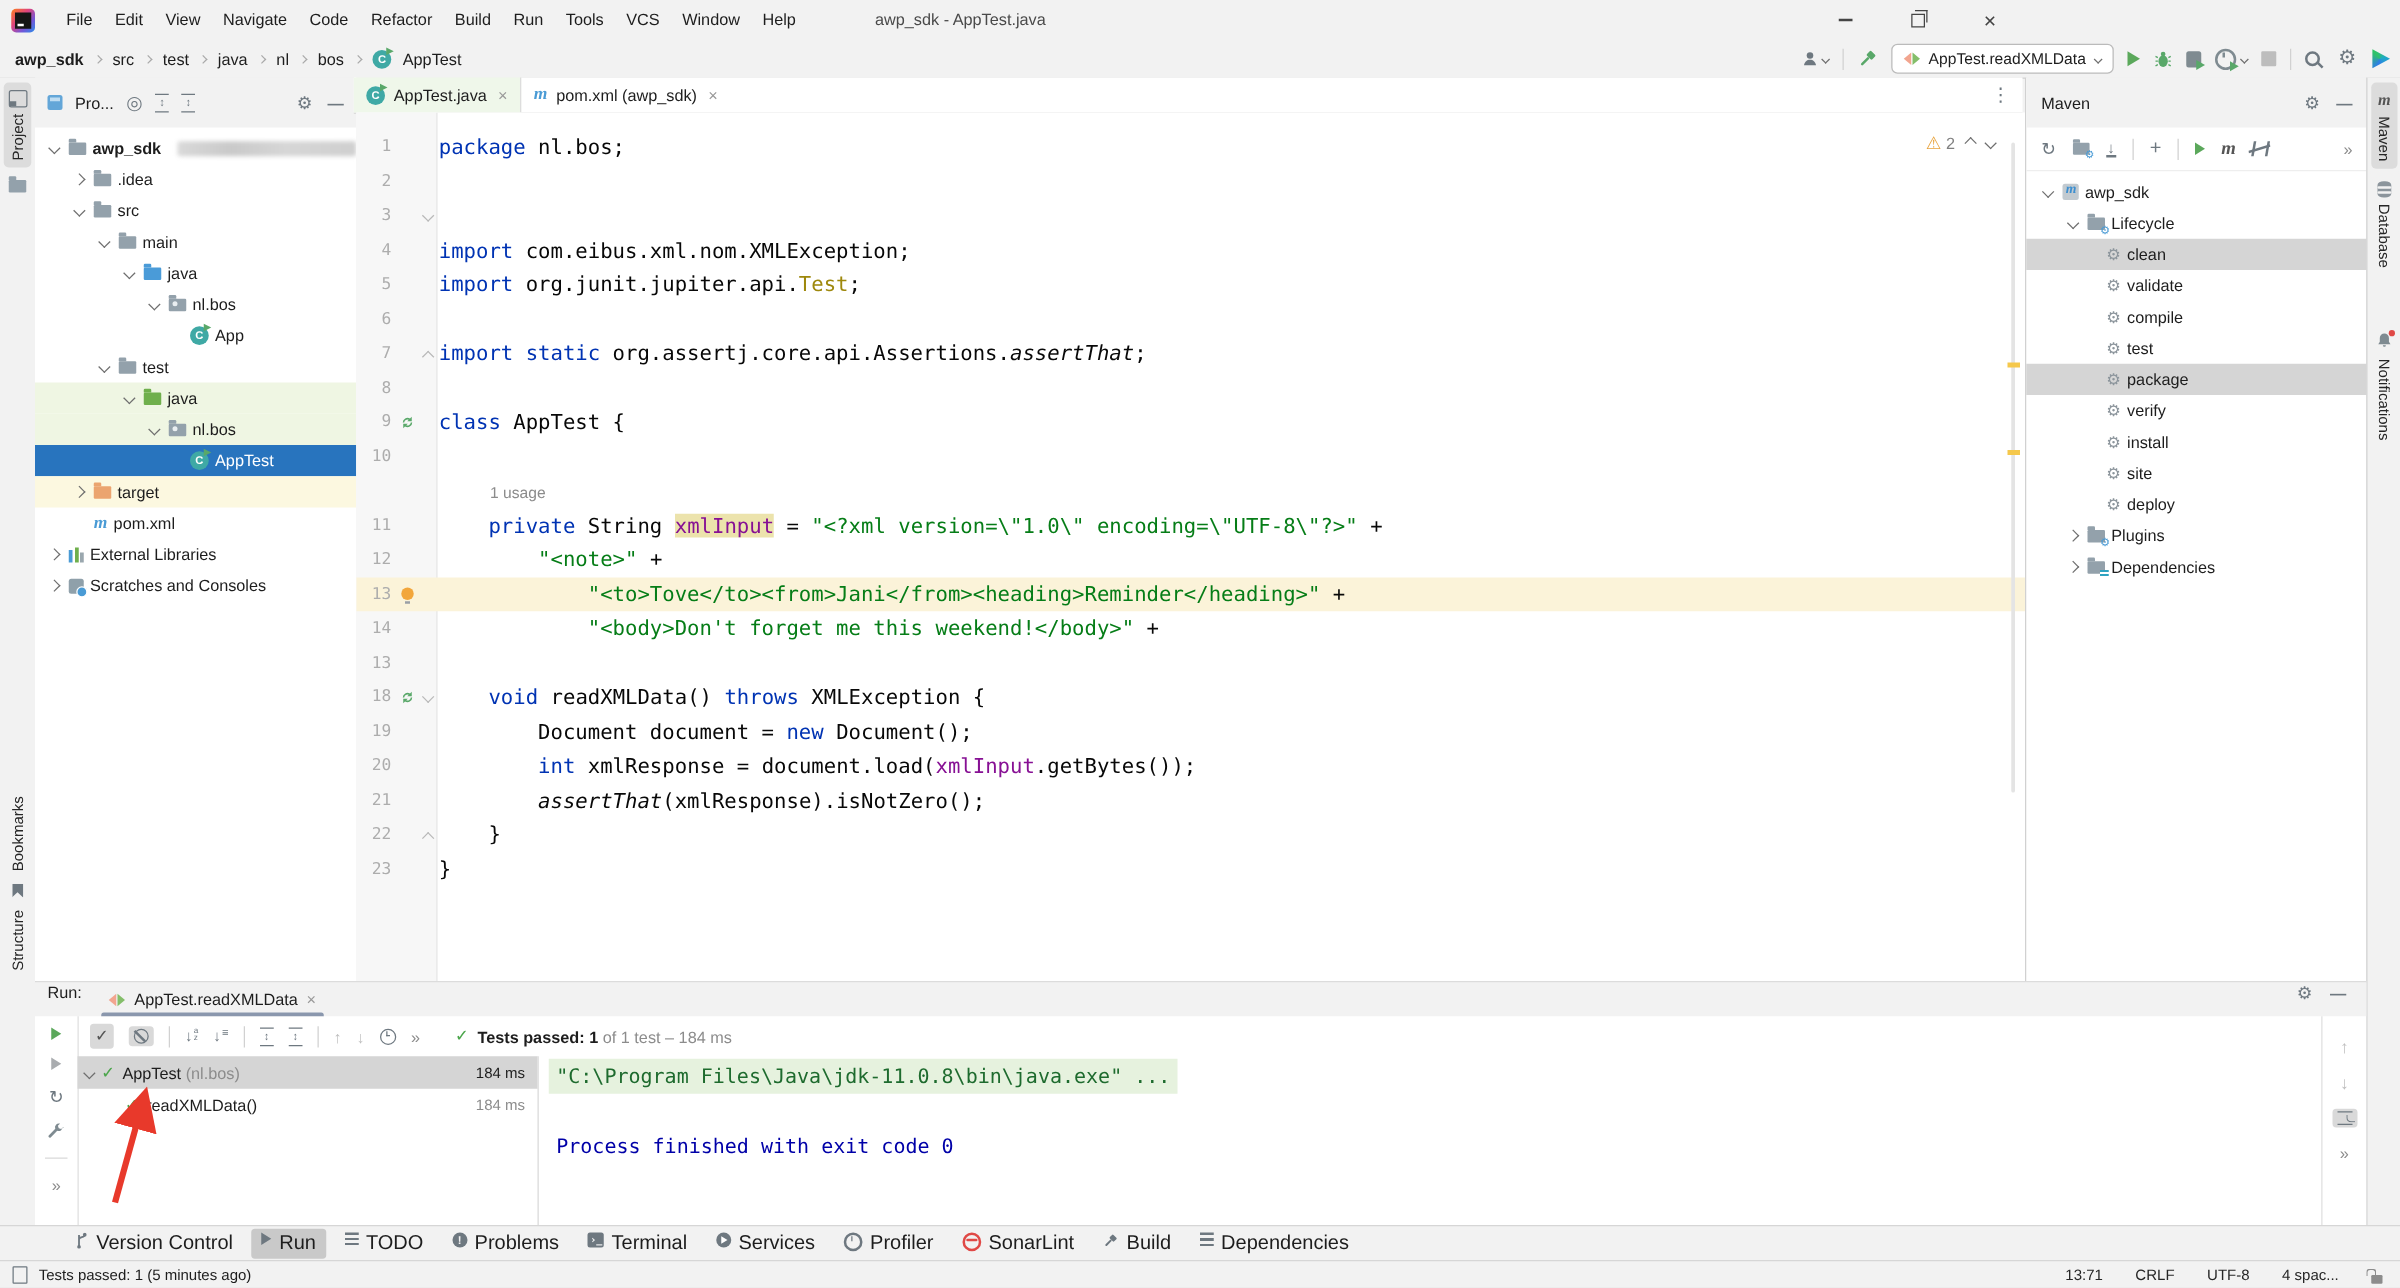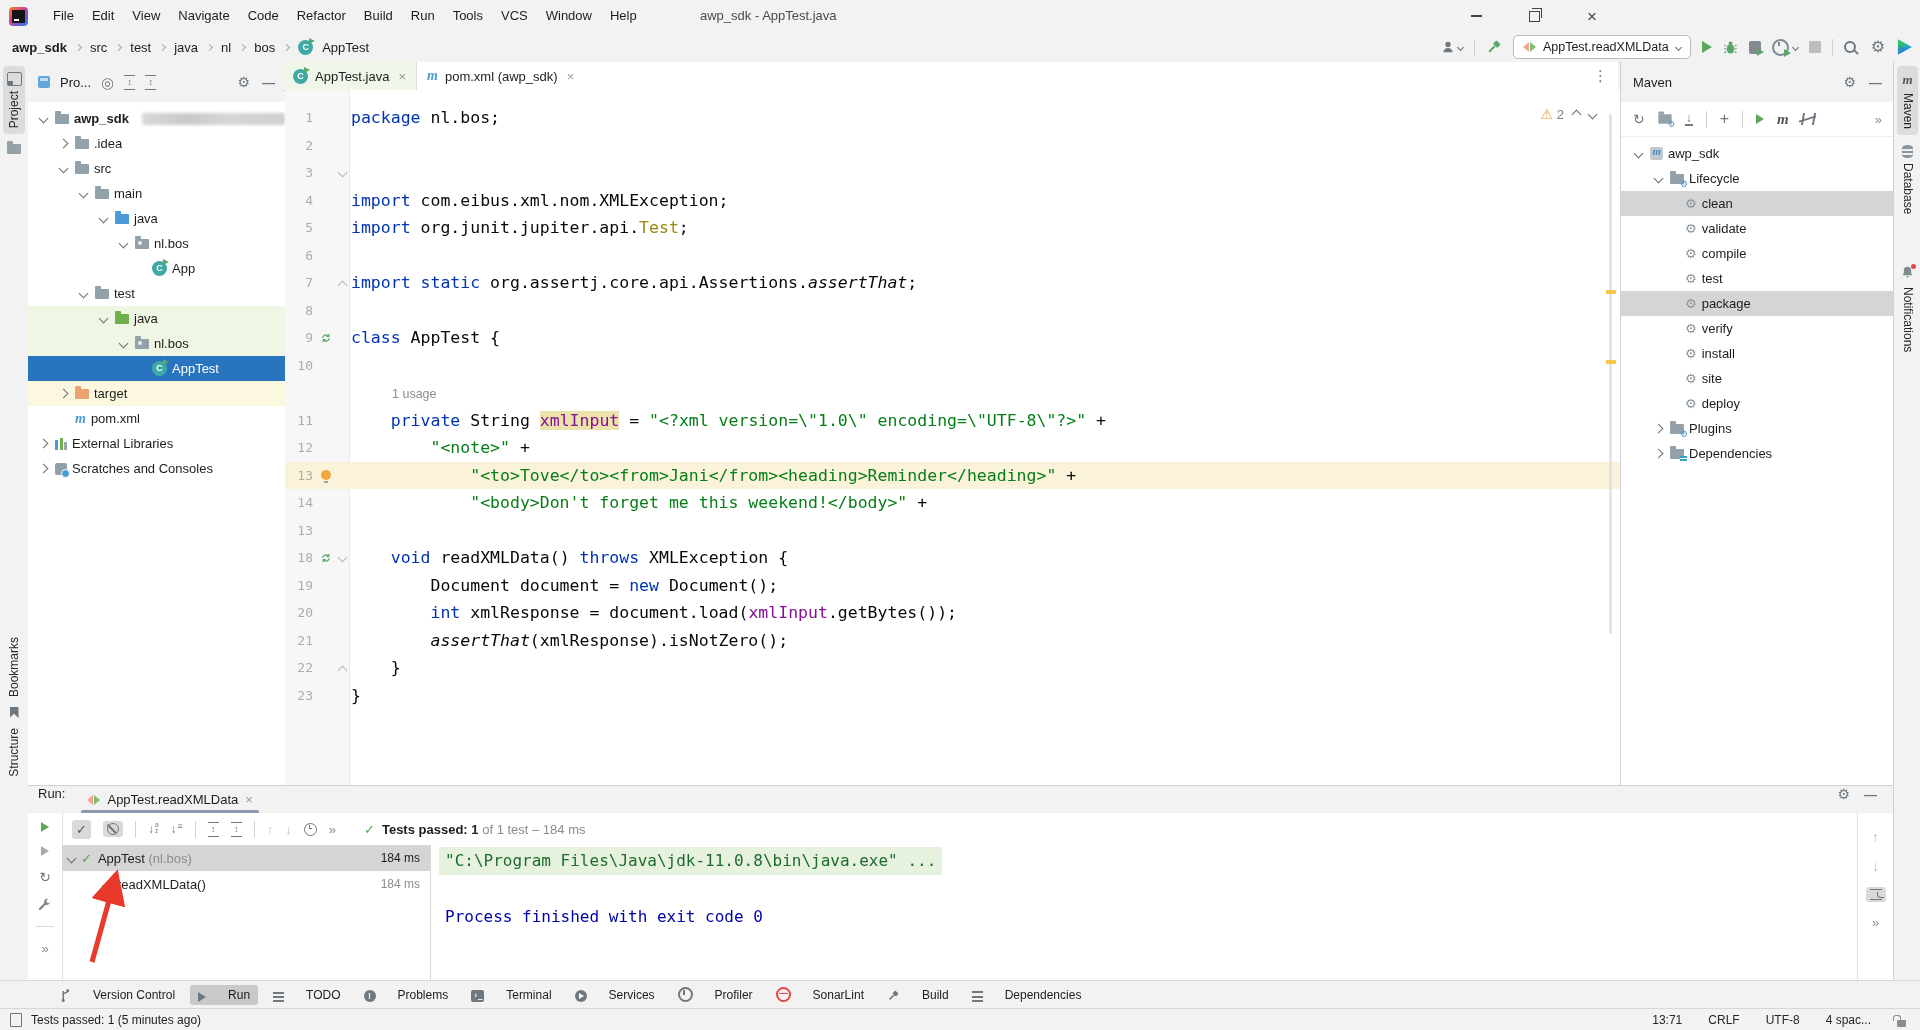--- a/index.html
+++ b/index.html
@@ -177,21 +177,21 @@
   .ttrow .time{margin-left:auto;font-size:12px}
   .ttrow .gray{color:#8C8C8C}
   .console{flex:1;font:16px/28px "DejaVu Sans Mono",monospace;padding:2px 0 0 8px;position:relative}
   .cline1{display:inline-block;background:#E6F2DE;color:#1E6B2E;padding:0 6px}
   .cline2{color:#0000A8;padding-left:6px;margin-top:28px}
   .run-rbar{position:absolute;right:0;top:27px;width:35px;bottom:0;border-left:1px solid #E0E0E0;display:flex;flex-direction:column;align-items:center;gap:13px;padding-top:16px;color:#ABABAB}
   .ico-wrap{width:12px;height:9px;border-top:1.6px solid #6E7880;border-bottom:1.6px solid #6E7880;position:relative}
   .ico-wrap::after{content:"";position:absolute;right:-2px;top:1.5px;width:6px;height:5px;border:1.6px solid #6E7880;border-top:none;border-right:none;border-radius:0 0 0 4px}
   
   .bottombar{left:0;top:980px;width:1920px;height:28px;border-top:1px solid #D6D6D6;background:#F2F2F2;display:flex;align-items:center;gap:7px;padding-left:52px;box-sizing:border-box}
-  .bitem{display:flex;align-items:flex-end;gap:22px;padding:3px 8px;border-radius:3px;font-size:12px}
+  .bitem{display:flex;align-items:flex-start;gap:6px;padding:3px 8px;border-radius:3px;font-size:16px}
   .bitem.active{background:#C9C9C9}
   .ico-run-b{width:0;height:0;border-top:5px solid transparent;border-bottom:5px solid transparent;border-left:8px solid #6E7880}
   .ico-todo{width:11px;height:10px;background:repeating-linear-gradient(#6E7880 0 2px,transparent 2px 4.2px)}
   .ico-prob{width:12px;height:12px;border-radius:50%;background:#6E7880;color:#F2F2F2;font:bold 9px/12.5px "Liberation Sans",sans-serif;text-align:center}
   .ico-prob::before{content:"!"}
   .ico-term{width:13px;height:12px;background:#6E7880;border-radius:2px;position:relative}
   .ico-term::before{content:"›_";color:#fff;font:bold 8px/11px "DejaVu Sans Mono",monospace;position:absolute;left:2px;top:0}
   .ico-serv{width:12px;height:12px;border-radius:50%;background:#6E7880;position:relative}
   .ico-serv::after{content:"";position:absolute;left:4.5px;top:3px;border-left:5px solid #fff;border-top:3px solid transparent;border-bottom:3px solid transparent}
   .prof.gray2{border-color:#6E7880;width:11px;height:11px}

